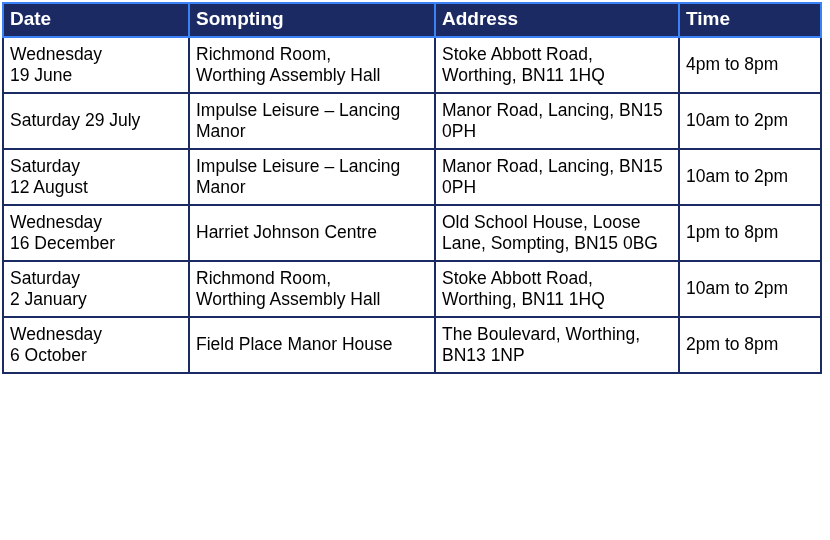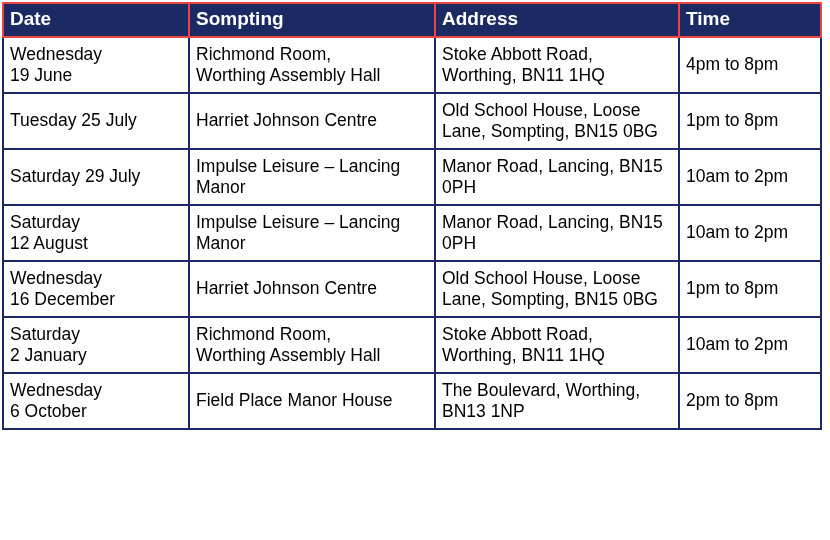--- a/index.html
+++ b/index.html
@@ -30,21 +30,21 @@
   table.schedule col.c-address { width: 244px; }
   table.schedule col.c-time { width: 142px; }
 
   table.schedule th {
     background: #1b2a63;
     color: #ffffff;
     text-align: left;
     font-size: 19px;
     font-weight: bold;
     padding: 5px 6px 6px 6px;
-    border: 2px solid #ef4444;
+    border: 2px solid #3b82f6;
     line-height: 1.1;
     vertical-align: middle;
   }
   table.schedule td {
     border: 2px solid #1b2a63;
     font-size: 17.5px;
     line-height: 1.2;
     padding: 6px 6px 6px 6px;
     vertical-align: middle;
     background: #ffffff;
@@ -81,35 +81,20 @@
           <td>
             <span class="line">Richmond Room,</span>
             <span class="line">Worthing Assembly Hall</span>
           </td>
           <td>
             <span class="line">Stoke Abbott Road,</span>
             <span class="line">Worthing, BN11 1HQ</span>
           </td>
           <td class="time">
             <span class="line">4pm to 8pm</span>
-          </td>
-        </tr>
-        <tr>
-          <td>
-            <span class="line">Tuesday 25 July</span>
-          </td>
-          <td>
-            <span class="line">Harriet Johnson Centre</span>
-          </td>
-          <td>
-            <span class="line">Old School House, Loose</span>
-            <span class="line">Lane, Sompting, BN15 0BG</span>
-          </td>
-          <td class="time">
-            <span class="line">1pm to 8pm</span>
           </td>
         </tr>
         <tr>
           <td>
             <span class="line">Saturday 29 July</span>
           </td>
           <td>
             <span class="line">Impulse Leisure – Lancing</span>
             <span class="line">Manor</span>
           </td>

